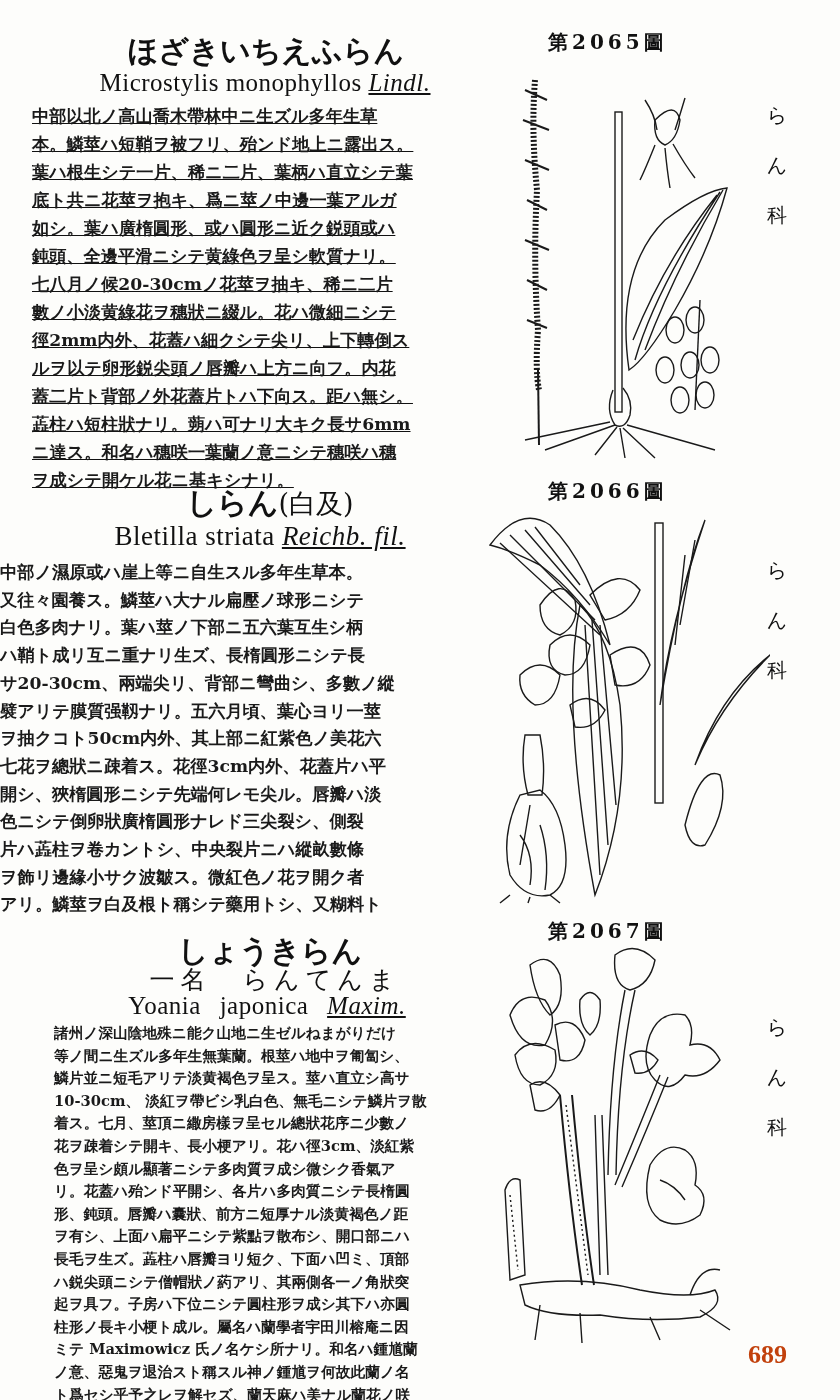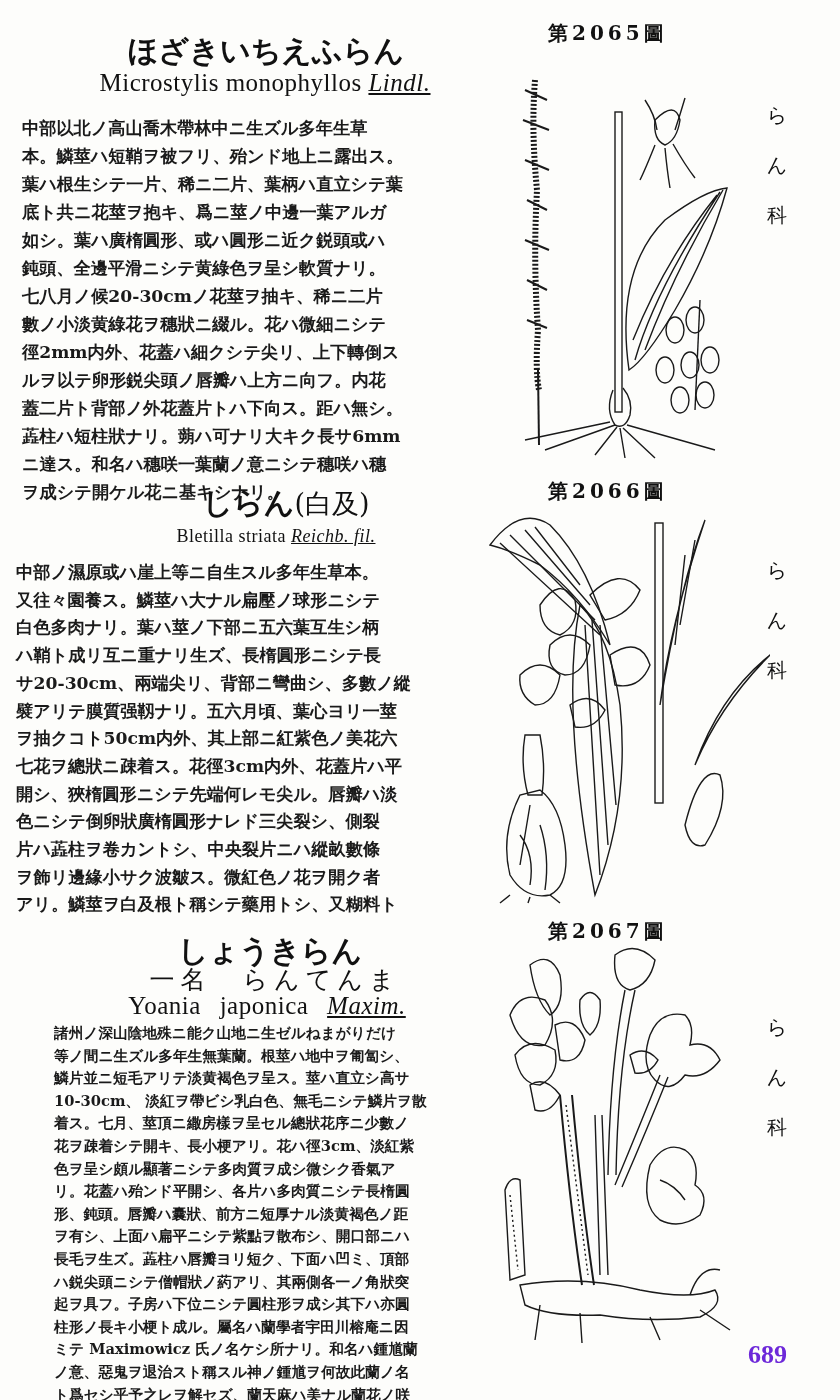--- a/index.html
+++ b/index.html
@@ -8,50 +8,50 @@
   .entry { position:absolute; left:0; width:520px; }
   .title { text-align:center; font-family:"DejaVu Sans", sans-serif; font-weight:bold; color:#111; }
   .sci { text-align:center; font-family:"Liberation Serif", serif; letter-spacing:0.5px; color:#111; }
   .sci i { font-style:italic;text-decoration:underline; }
   .alt { text-align:center; font-family:"DejaVu Serif", serif; font-size:25px; line-height:24px; letter-spacing:6px; }
   .body p { margin:0; white-space:nowrap; font-family:"DejaVu Serif", serif; font-weight:bold; color:#1a1a1a; }
   .fig-label { position:absolute; font-family:"DejaVu Serif", serif; font-weight:bold; font-size:20px; letter-spacing:4px; color:#111; }
   .family { position:absolute; width:30px; font-family:"DejaVu Serif", serif; font-size:20px; line-height:50px; text-align:center; color:#111; }
   .family span { display:block; }
   .illus { position:absolute; }
-  .pageno { position:absolute; left:748px; top:1340px; font-family:"Liberation Serif", serif; font-weight:bold; font-size:26px; color:#6d28d9; }
+  .pageno { position:absolute; left:748px; top:1340px; font-family:"Liberation Serif", serif; font-weight:bold; font-size:26px; color:#c2410c; }
 </style>
 </head>
 <body>
 
 <div class="entry" style="top:34px;">
   <div class="title" style="font-size:30px;line-height:34px;padding-left:12px;">ほざきいちえふらん</div>
   <div class="sci" style="font-size:25px;line-height:30px;padding-left:10px;">
     <span>Microstylis monophyllos</span>
     <i>Lindl.</i>
   </div>
-  <div class="body" style="padding-left:22px;margin-top:16px;font-size:17.2px;line-height:28px;">
+  <div class="body" style="padding-left:32px;margin-top:4px;font-size:17.2px;line-height:28px;text-decoration:underline;">
     <p>中部以北ノ高山喬木帶林中ニ生ズル多年生草</p>
     <p>本。鱗莖ハ短鞘ヲ被フリ、殆ンド地上ニ露出ス。</p>
     <p>葉ハ根生シテ一片、稀ニ二片、葉柄ハ直立シテ葉</p>
     <p>底ト共ニ花莖ヲ抱キ、爲ニ莖ノ中邊一葉アルガ</p>
     <p>如シ。葉ハ廣楕圓形、或ハ圓形ニ近ク鋭頭或ハ</p>
     <p>鈍頭、全邊平滑ニシテ黄綠色ヲ呈シ軟質ナリ。</p>
     <p>七八月ノ候20-30cmノ花莖ヲ抽キ、稀ニ二片</p>
     <p>數ノ小淡黄綠花ヲ穗狀ニ綴ル。花ハ微細ニシテ</p>
     <p>徑2mm内外、花蓋ハ細クシテ尖リ、上下轉倒ス</p>
     <p>ルヲ以テ卵形鋭尖頭ノ唇瓣ハ上方ニ向フ。内花</p>
     <p>蓋二片ト背部ノ外花蓋片トハ下向ス。距ハ無シ。</p>
     <p>蕋柱ハ短柱狀ナリ。蒴ハ可ナリ大キク長サ6mm</p>
     <p>ニ達ス。和名ハ穗咲一葉蘭ノ意ニシテ穗咲ハ穗</p>
     <p>ヲ成シテ開ケル花ニ基キシナリ。</p>
   </div>
 </div>
 
-<div class="fig-label" style="left:548px;top:20px;">第2065圖</div>
+<div class="fig-label" style="left:548px;top:29px;">第2065圖</div>
 <div class="family" style="left:762px;top:90px;">
   <span>ら</span>
     <span>ん</span>
     <span>科</span>
 </div>
 
 <svg class="illus" style="left:505px;top:70px;" width="250" height="390" viewBox="0 0 250 390" fill="none" stroke="#1a1a1a" stroke-width="1.4">
 
   <g>
     <path d="M30 10 Q26 60 32 120 Q28 190 33 260 Q30 300 34 320" stroke-width="6" stroke-dasharray="2 2"></path>
@@ -75,25 +75,25 @@
     <ellipse cx="205" cy="290" rx="9" ry="13"></ellipse>
       <ellipse cx="175" cy="330" rx="9" ry="13"></ellipse>
     <ellipse cx="200" cy="325" rx="9" ry="13"></ellipse>
     <path d="M195 230 L190 340"></path>
   </g>
 
   <path d="M108 320 Q100 340 110 355 Q120 360 125 345 Q128 330 118 318"></path>
   <path d="M110 355 L40 380 M112 357 L90 385 M118 358 L150 388 M122 355 L210 380 M115 358 L120 388 M105 352 L20 370"></path>
 </svg>
 
-<div class="entry" style="top:486px;margin-left:16px;">
+<div class="entry" style="top:486px;">
   <div class="title" style="font-size:30px;line-height:34px;padding-left:20px;">
     <span>しらん</span><span style="font-weight:normal;font-family:'DejaVu Serif',serif;font-size:27px;">(白及)</span>
   </div>
-  <div class="sci" style="font-size:18px;line-height:30px;">
+  <div class="sci" style="font-size:27px;line-height:30px;">
     <span>Bletilla striata</span>
     <i>Reichb. fil.</i>
   </div>
   <div class="body" style="margin-top:8px;font-size:17.2px;line-height:27.7px;">
     <p>中部ノ濕原或ハ崖上等ニ自生スル多年生草本。</p>
     <p>又往々園養ス。鱗莖ハ大ナル扁壓ノ球形ニシテ</p>
     <p>白色多肉ナリ。葉ハ莖ノ下部ニ五六葉互生シ柄</p>
     <p>ハ鞘ト成リ互ニ重ナリ生ズ、長楕圓形ニシテ長</p>
     <p>サ20-30cm、兩端尖リ、背部ニ彎曲シ、多數ノ縱</p>
     <p>襞アリテ膜質强靱ナリ。五六月頃、葉心ヨリ一莖</p>

